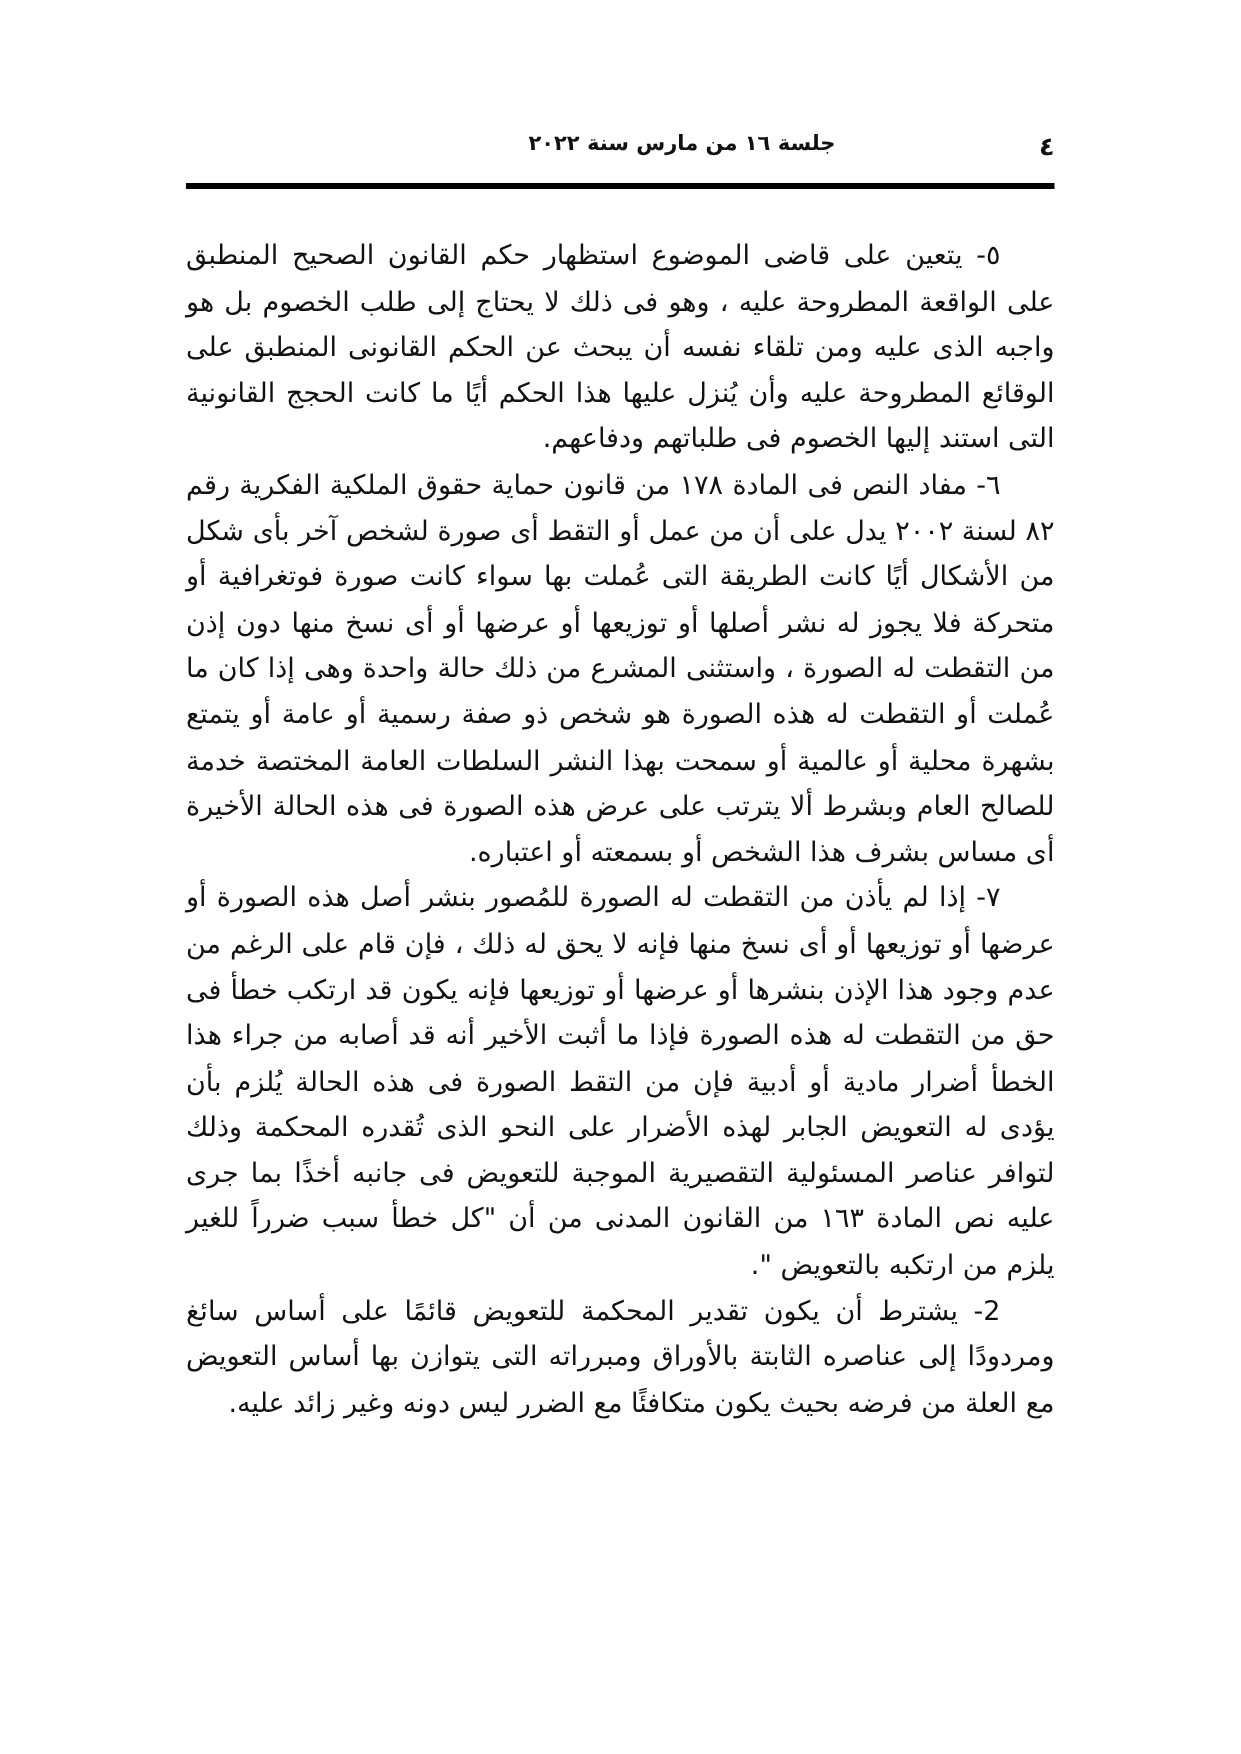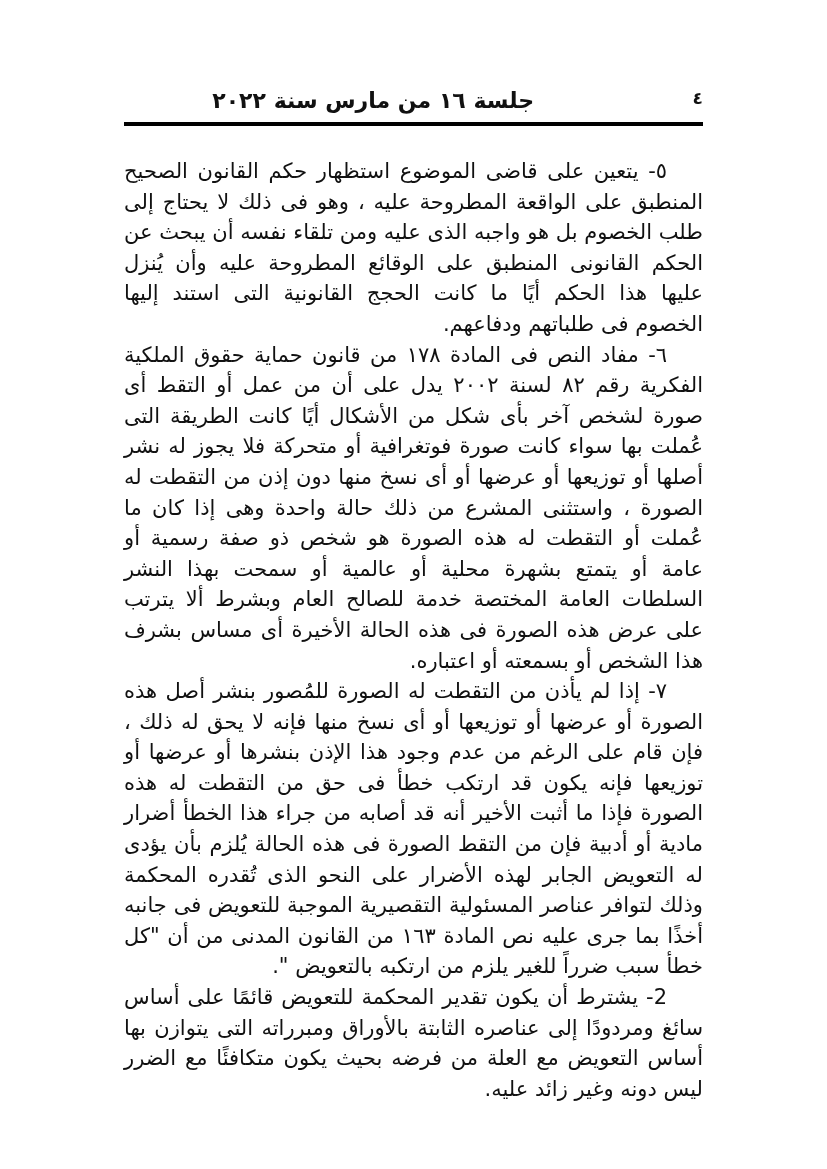--- a/index.html
+++ b/index.html
@@ -28,43 +28,43 @@
     }
     .header-page-num {
       position: absolute;
       right: 0;
       top: 4px;
       font-size: 17px;
       font-weight: bold;
     }
     .header-title {
       position: absolute;
-      right: 169px;
+      right: 146px;
       top: 4px;
-      font-size: 22px;
+      font-size: 14px;
       font-weight: bold;
       white-space: nowrap;
     }
     .header-rule {
       position: absolute;
       left: 0;
       right: 0;
       top: 38px;
       height: 4px;
       background: #000000;
     }
     .body-text {
       position: absolute;
       top: 72px;
       left: 0;
       width: 579px;
       direction: rtl;
       text-align: justify;
       text-align-last: right;
-      font-size: 21px;
+      font-size: 18px;
       line-height: 30.6px;
     }
     .para {
       margin: 0;
       text-indent: 36px;
     }
   </style>
 </head>
 <body>
 

